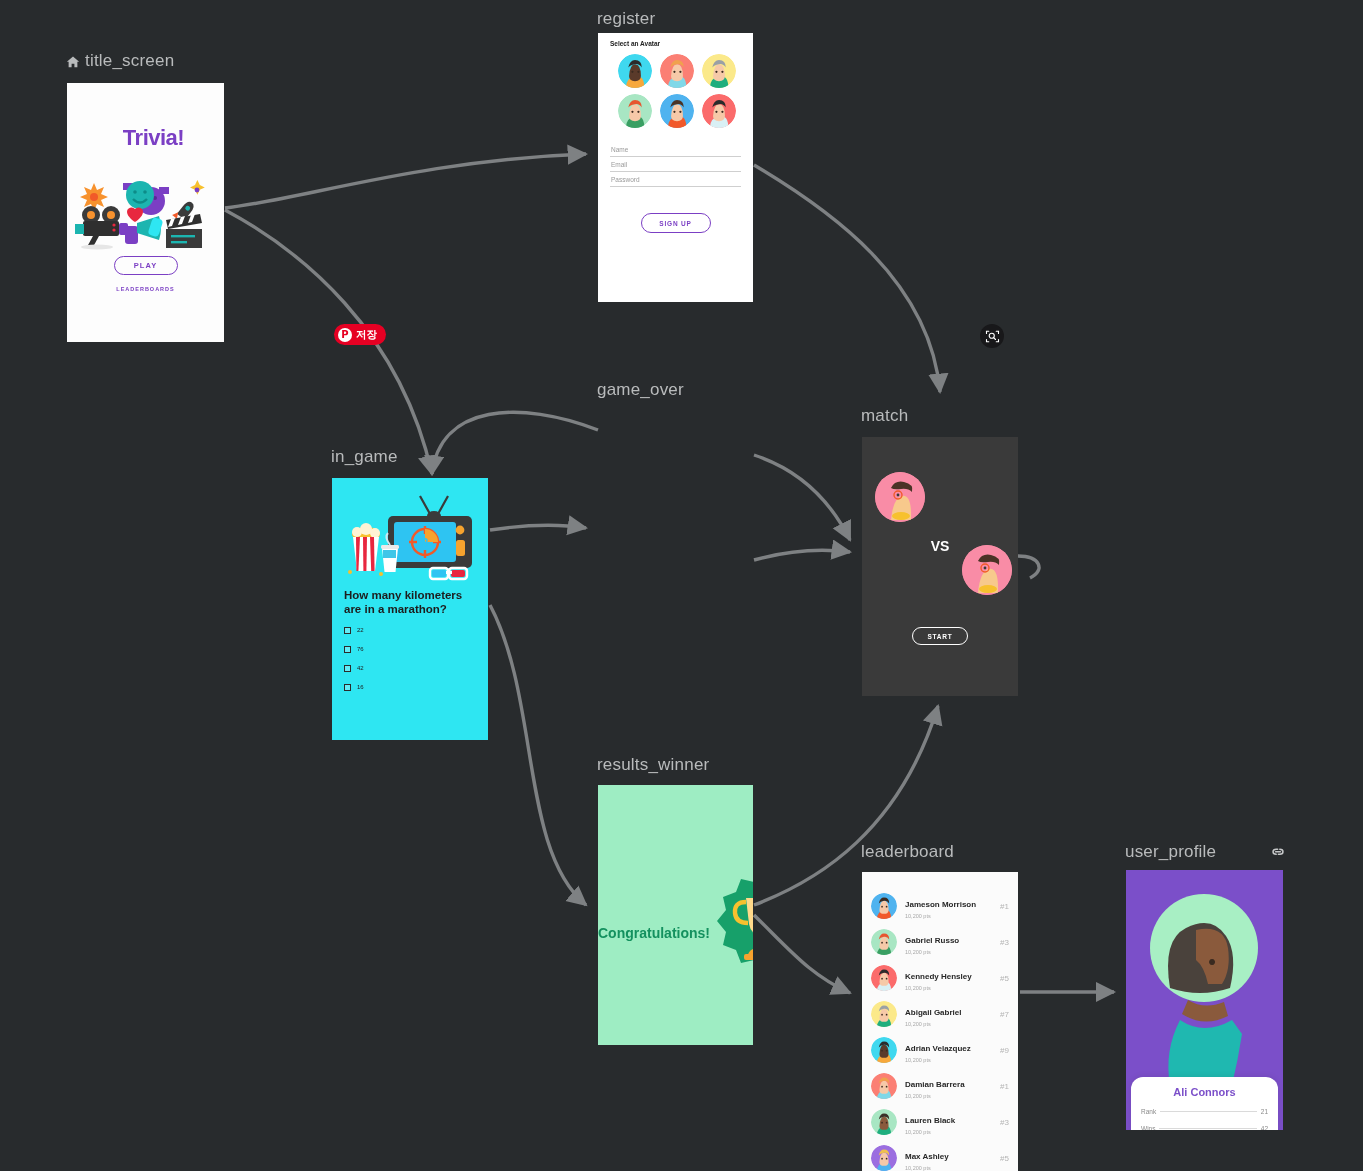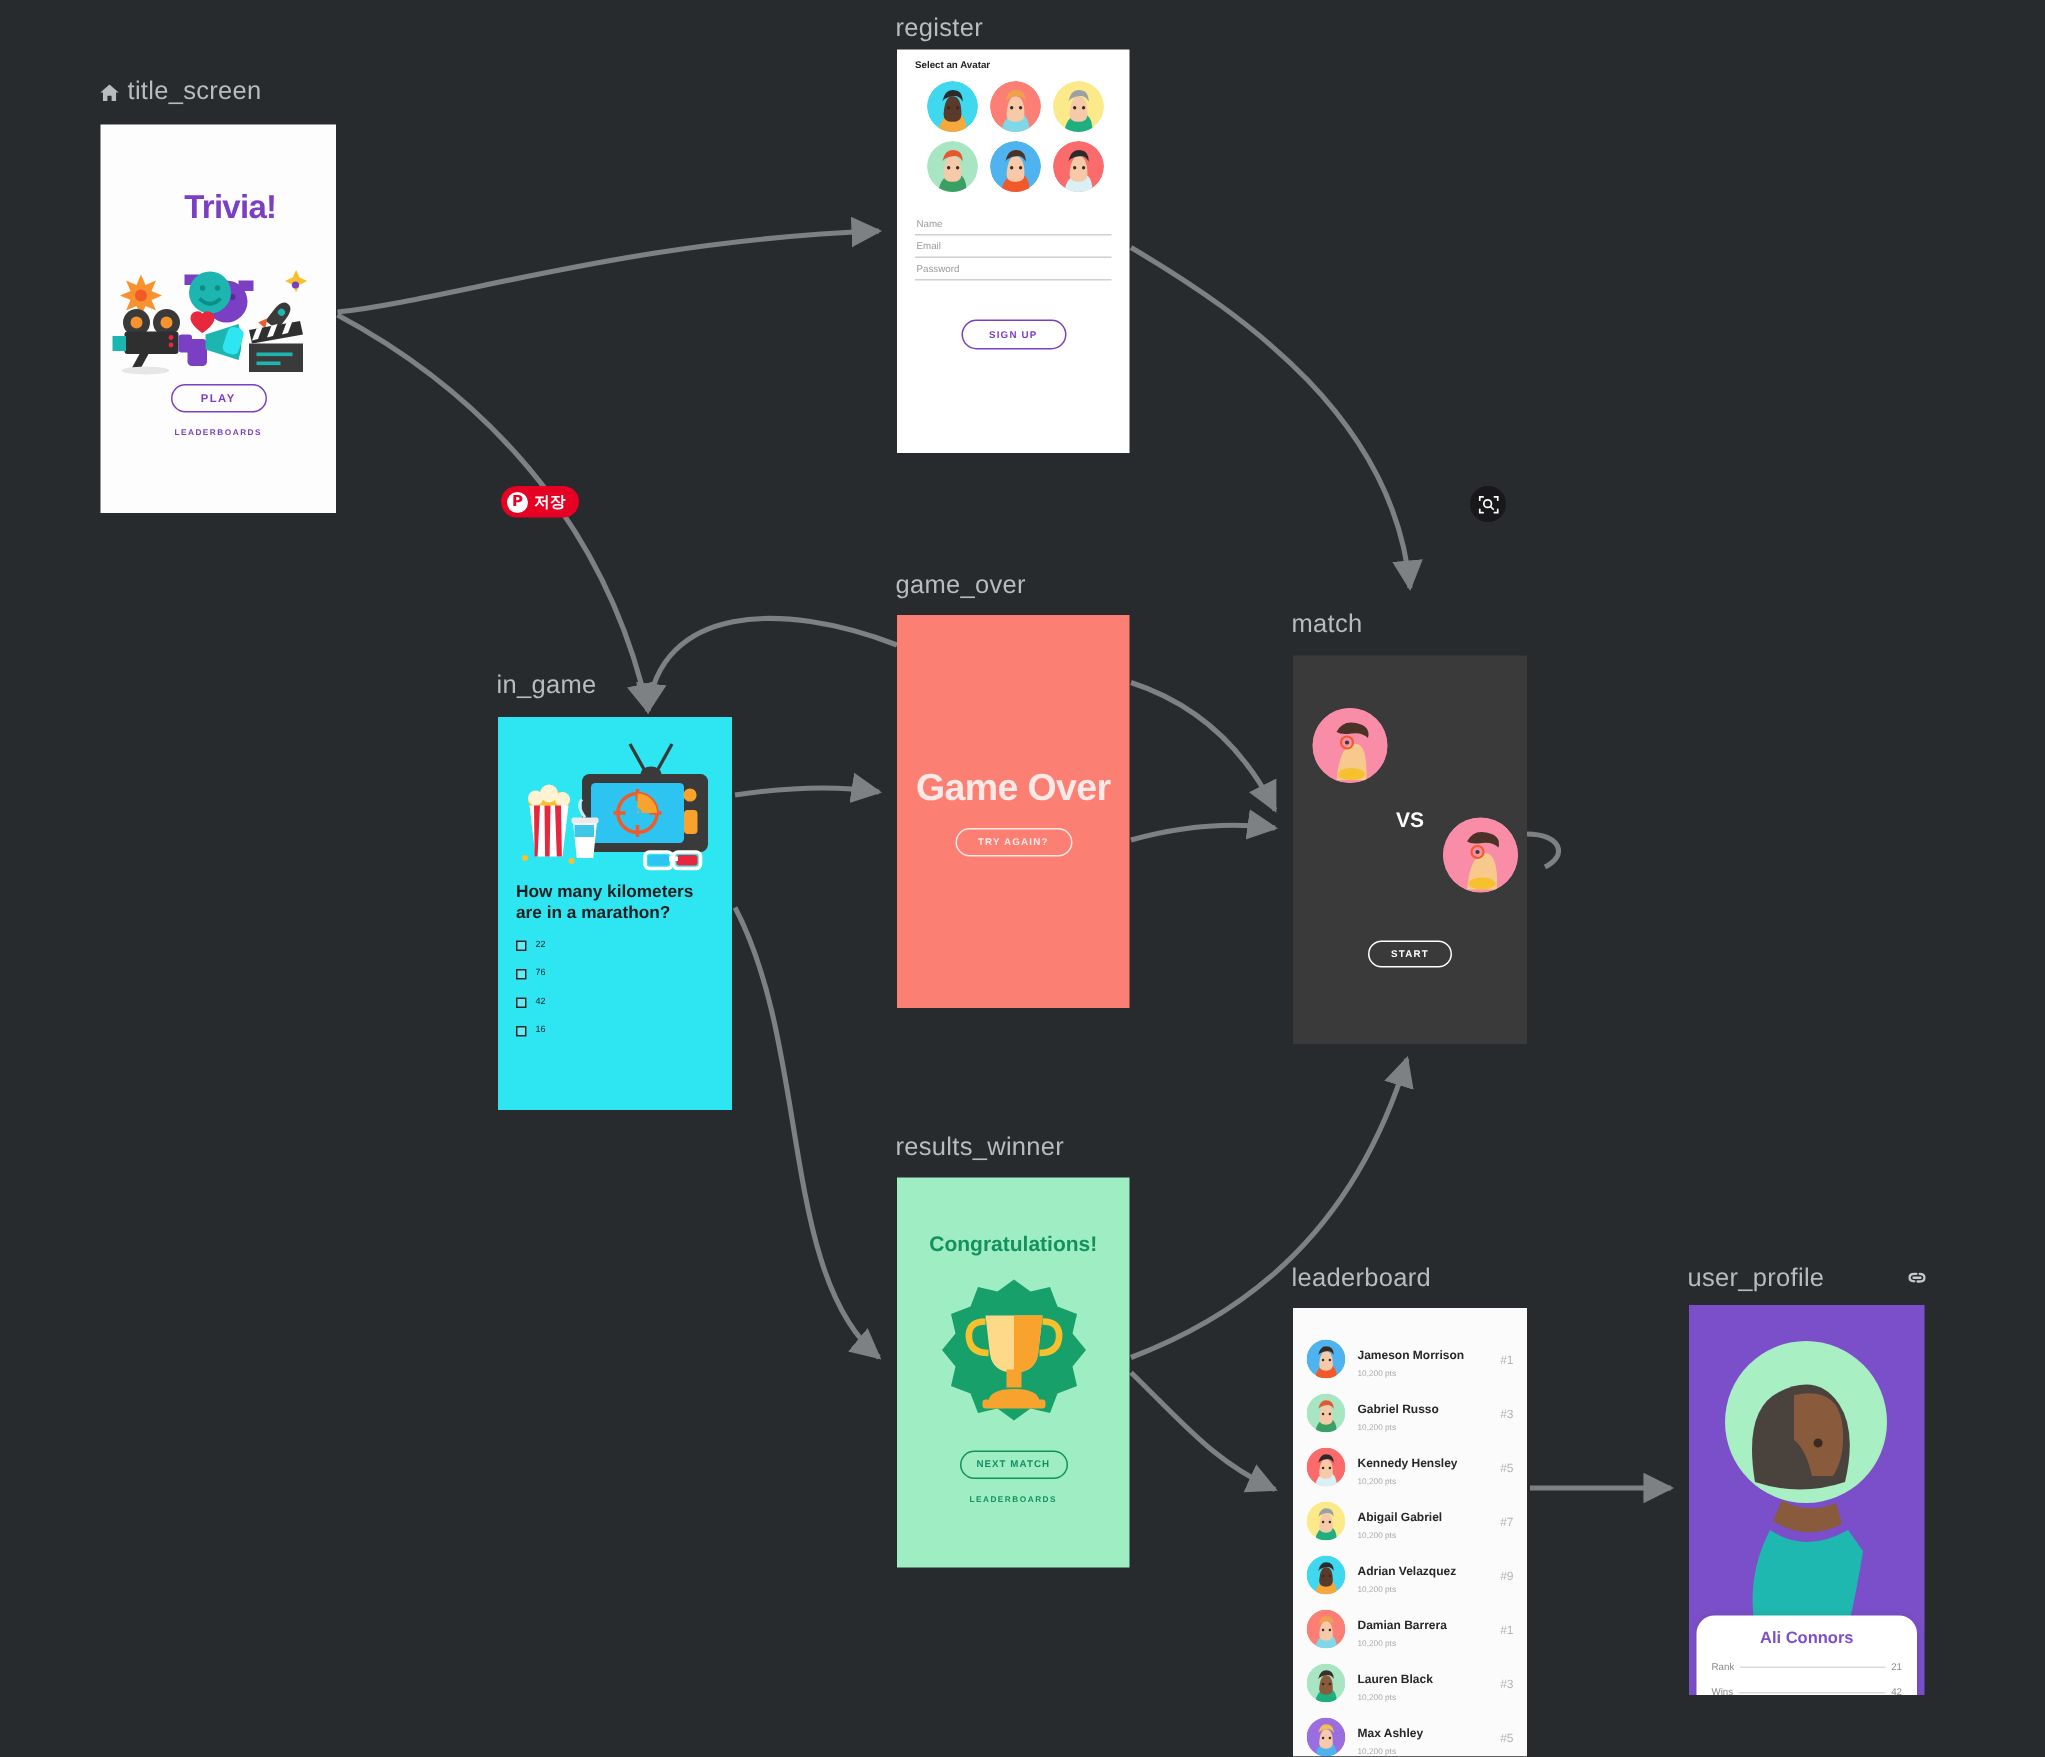--- a/index.html
+++ b/index.html
@@ -66,21 +66,21 @@
   .go-title { font-size:25px; font-weight:bold; color:#ffe9e6; letter-spacing:-.4px; }
   .go-btn { margin-top: 12px; width:78px; height:19px; border:1.4px solid #ffe9e6; border-radius:12px; color:#ffe9e6; font-size:6.5px; font-weight:bold; letter-spacing:.8px; display:flex; align-items:center; justify-content:center; }
 
   
   #match { left: 862px; top: 437px; width: 156px; height: 259px; background:#3a3a3a; }
   .mt-av { position:absolute; width:50px; height:50px; border-radius:50%; background:#f98ca6; overflow:hidden; }
   .mt-vs { position:absolute; left:0; right:0; top:101px; text-align:center; color:#fff; font-size:14px; font-weight:bold; }
   .mt-start { position:absolute; left:50px; top:190px; width:56px; height:18px; border:1.4px solid #fff; border-radius:11px; color:#fff; font-size:6.5px; font-weight:bold; letter-spacing:.8px; display:flex; align-items:center; justify-content:center; }
 
   
-  #results-winner { left: 598px; top: 785px; width: 155px; height: 260px; background:#9eedc3; display:flex; flex-direction:column; align-items:center; }
+  #results-winner { left: 598px; top: 785px; width: 155px; height: 260px; background:#9eedc3; display:flex; flex-direction:row; align-items:center; }
   .rw-title { margin-top: 36px; font-size:14px; font-weight:bold; color:#14915f; }
   .rw-art { margin-top: 14px; width:110px; height:100px; position:relative; }
   .rw-btn { margin-top: 16px; width:72px; height:19px; border:1.4px solid #14915f; border-radius:12px; color:#14915f; font-size:6.5px; font-weight:bold; letter-spacing:.7px; display:flex; align-items:center; justify-content:center; }
   .rw-leader { margin-top: 11px; font-size:5.5px; letter-spacing:1px; color:#14915f; font-weight:bold; }
 
   
   #leaderboard { left: 862px; top: 872px; width: 156px; height: 299px; background:#fbfbfb; padding-top: 16px; }
   .lb-row { display:flex; align-items:center; gap:8px; padding: 5px 9px; }
   .lb-av { width:26px; height:26px; border-radius:50%; flex:none; overflow:hidden; position:relative; }
   .lb-info { flex:1; min-width:0; }
@@ -356,24 +356,20 @@
           <span class="ig-box"></span>
           <span>42</span>
         </div>
         <div class="ig-opt">
           <span class="ig-box"></span>
           <span>16</span>
         </div>
       </div>
   </div>
 
-  <div class="artboard" id="game-over">
-    <div class="go-title">Game Over</div>
-    <div class="go-btn">TRY AGAIN?</div>
-  </div>
 
   <div class="artboard" id="match">
     <div class="mt-av" style="left:13px; top:35px;">
       <svg viewBox="0 0 50 50" width="50" height="50">
         <circle cx="25" cy="25" r="25" fill="#f98ca6"></circle>
         <path d="M16,48 q2,-22 11,-24 q10,-2 9,24 z" fill="#f7c98c"></path>
         <path d="M16,16 q4,-8 13,-6 q10,2 8,10 q-4,-4 -11,-3 q-7,1 -10,-1z" fill="#4a3326"></path>
         <circle cx="23" cy="23" r="4" fill="none" stroke="#f15a29" stroke-width="1.4"></circle>
         <circle cx="23" cy="23" r="1.4" fill="#3a3a3a"></circle>
         <ellipse cx="26" cy="44" rx="9" ry="4" fill="#f7c12e"></ellipse>

